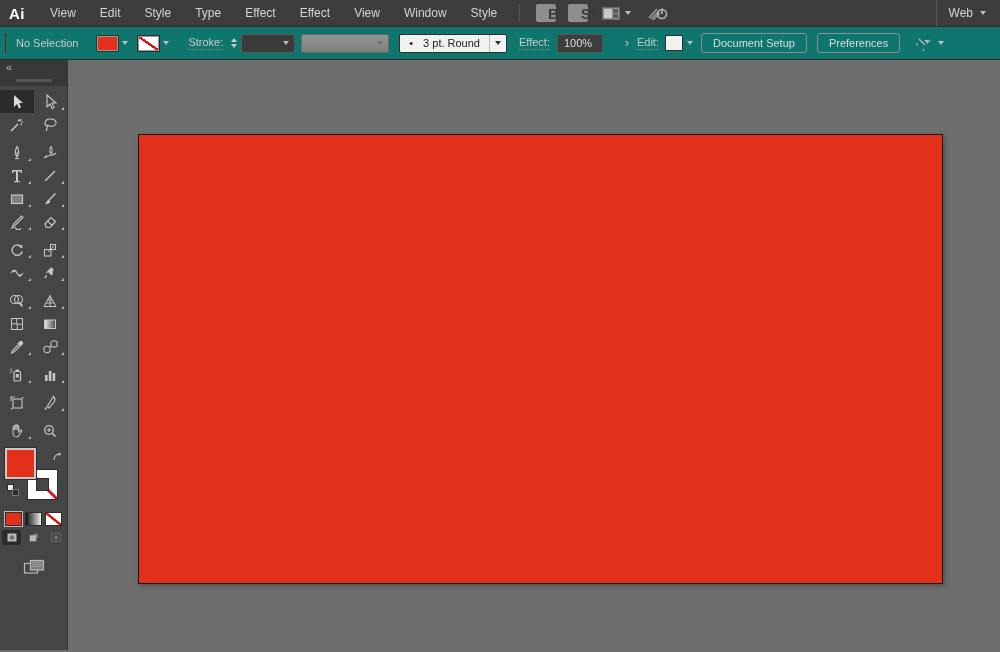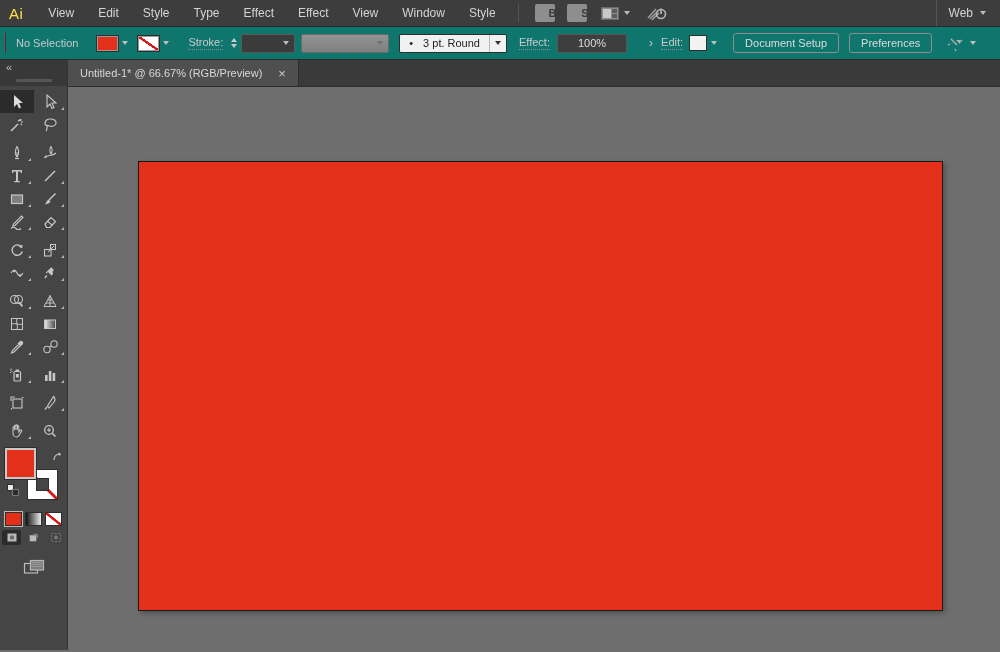--- a/index.html
+++ b/index.html
@@ -3,25 +3,25 @@
 <meta charset="utf-8">
 <style>
   * { margin:0; padding:0; box-sizing:border-box; }
   body { font-family:"Liberation Sans", sans-serif; background:#222; }
   .app { width:1000px; height:652px; position:relative; overflow:hidden; background:#6e6e6e;
          font-family:"Liberation Sans", sans-serif; user-select:none; }
 
   
   .menubar { height:27px; background:#3d3d3d; border-bottom:1px solid #2a2a2a;
              display:flex; align-items:center; color:#d4d4d4; font-size:12px; }
-  .ai-logo { color:#fde047; font-weight:normal; font-size:15px; padding:0 13px 0 9px; letter-spacing:0.5px;text-align:center; }
+  .ai-logo { color:#ffffff; font-weight:bold; font-size:15px; padding:0 13px 0 9px; letter-spacing:0.5px;text-align:center; }
   .menu-item { padding:0 12px; height:100%; display:flex; align-items:center; cursor:default; }
   .mb-sep { width:1px; height:18px; background:#555; margin:0 10px; }
   .mini-app { width:19px; height:18px; background:#8e8e8e; color:#3a3a3a; border-radius:2px;
-              font-size:11px; font-weight:bold; display:flex; align-items:center; justify-content:center;
+              font-size:15px; font-weight:bold; display:flex; align-items:center; justify-content:center;
               margin:0 6px;padding-left:20px; }
   .icon-btn { display:flex; align-items:center; gap:5px; margin:0 8px; }
   .chev { width:0; height:0; border-left:3.5px solid transparent; border-right:3.5px solid transparent;
           border-top:4px solid #bdbdbd; display:inline-block; }
   .spacer { flex:1; }
   .workspace { display:flex; align-items:center; gap:7px; padding:0 14px 0 12px; height:100%;
                border-left:1px solid #555; }
 
   
   .controlbar { height:33px; background:#0f766e; border-bottom:1px solid #2a2a2a;
@@ -40,21 +40,21 @@
   .combo-dark { width:54px; height:19px; background:#3b3b3b; border:1px solid #5a5a5a; border-radius:2px;
                 display:flex; align-items:center; justify-content:flex-end; padding:0 5px; }
   .profile-dd { width:88px; height:19px; background:linear-gradient(#939393,#7f7f7f); border:1px solid #6a6a6a;
                 border-radius:2px; margin:0 10px 0 6px; display:flex; align-items:center; justify-content:flex-end; padding:0 5px; }
   .chev-dim { border-top-color:#6f6f6f; }
   .brush-combo { display:flex; height:19px; border-radius:2px; overflow:hidden; border:1px solid #2e2e2e; margin-right:12px; }
   .brush-main { background:#f1f1f1; color:#222; display:flex; align-items:center; gap:10px; padding:0 9px; }
   .brush-chev { background:#f1f1f1; border-left:1px solid #b9b9b9; width:17px; display:flex; align-items:center; justify-content:center; }
   .chev-dark { border-top-color:#333; }
   .field { height:19px; background:#3e3e3e; border:1px solid #565656; border-radius:2px;
-           display:flex; align-items:center; padding:0 20px; color:#ddd; min-width:46px; }
+           display:flex; align-items:center; padding:0 6px; color:#ddd; min-width:46px; }
   .submenu-arrow { color:#c9c9c9; font-size:12px; padding:0 8px 0 22px; }
   .style-swatch { width:18px; height:16px; background:#f2f2f2; border:1px solid #2e2e2e; margin:0 4px 0 6px; }
   .cb-btn { border:1px solid #8d8d8d; border-radius:3px; padding:3px 11px; color:#dcdcdc; margin:0 5px;
             background:transparent; font-size:11px; font-family:"Liberation Sans", sans-serif; }
   .sel-sim { display:flex; align-items:center; gap:6px; margin-left:10px; }
 
   
   .main { display:flex; height:590px; }
 
   
@@ -185,21 +185,21 @@
     <span class="cb-link">Effect:</span>
     <span class="field" style="margin-left:7px;">
       <span>100%</span>
     </span>
     <span class="submenu-arrow">›</span>
 
     <span class="cb-link">Edit:</span>
     <span class="style-swatch"></span>
     <span class="chev"></span>
 
-    <button class="cb-btn" style="margin-left:16px;">Document Setup</button>
+    <button class="cb-btn" style="margin-left:8px;">Document Setup</button>
     <button class="cb-btn">Preferences</button>
 
     <span class="sel-sim">
       <svg width="17" height="15" viewBox="0 0 17 15">
         <path d="M10 9 L4 3 M12 7 l3 -3 M3 8 l-2 1 M8 13 l1 2" stroke="#b5b5b5" stroke-width="1.3" fill="none"></path>
         <path d="M9 4 l4 0 0 4 z" fill="#b5b5b5"></path>
       </svg>
       <span class="chev"></span>
     </span>
   </div>
@@ -464,25 +464,19 @@
       <div class="screen-mode">
         <svg width="22" height="17" viewBox="0 0 22 17">
           <rect x="1.5" y="4.5" width="13" height="9.5" fill="none" stroke="#b9b9b9" stroke-width="1.2"></rect>
           <rect x="7.5" y="1.5" width="13" height="9.5" fill="#7d7d7d" stroke="#b9b9b9" stroke-width="1.2"></rect>
           <path d="M9 3.5 h10 M9 5.5 h10 M9 7.5 h10" stroke="#a0a0a0" stroke-width="0.8"></path>
         </svg>
       </div>
     </div>
 
     <div class="workarea">
-      <div class="tabstrip">
-        <div class="tab">
-          <span>Untitled-1* @ 66.67% (RGB/Preview)</span>
-          <span class="tab-close">×</span>
-        </div>
-      </div>
       <div class="canvas">
         <div class="artboard"></div>
       </div>
     </div>
 
   </div>
 </div>
 
 </body></html>

